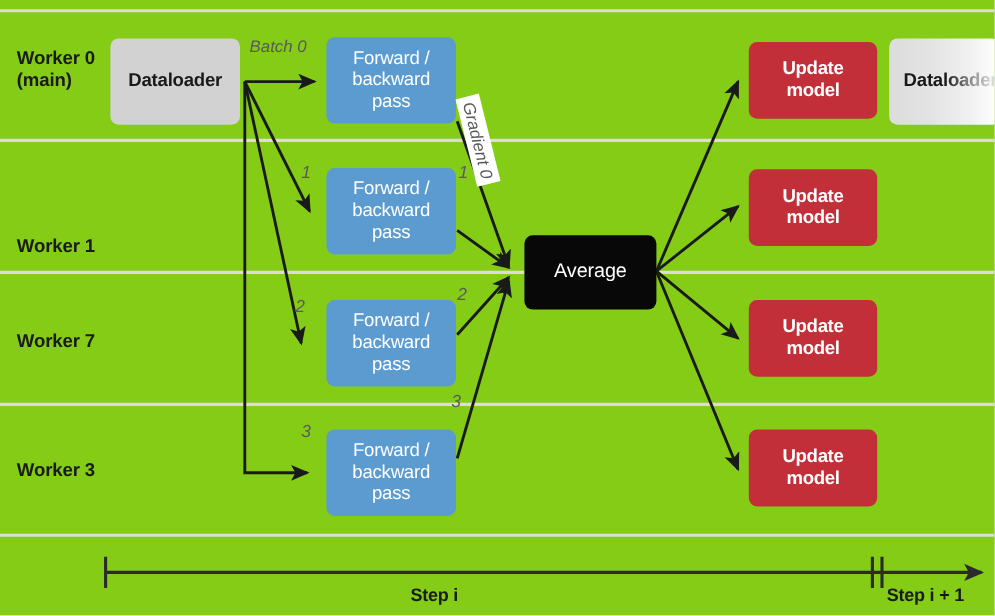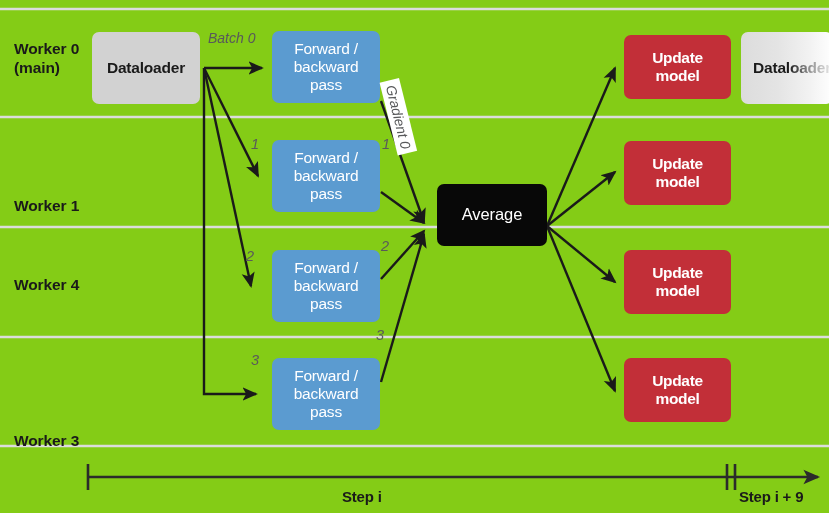--- a/index.html
+++ b/index.html
@@ -174,22 +174,22 @@
       <line x1="88" y1="464" x2="88" y2="490"></line>
       <line x1="88" y1="477" x2="818" y2="477" marker-end="url(#arrowhead-axis)"></line>
       <line x1="727" y1="464" x2="727" y2="490"></line>
       <line x1="735" y1="464" x2="735" y2="490"></line>
     </g>
   </svg>
 
   <div class="row-label" style="left:14px; top:40px;">Worker 0
 (main)</div>
   <div class="row-label" style="left:14px; top:166px;margin-top:31px;">Worker 1</div>
-  <div class="row-label" style="left:14px; top:276px;">Worker 4</div>
-  <div class="row-label" style="left:14px; top:384px;margin-top:48px;">Worker 3</div>
+  <div class="row-label" style="left:14px; top:276px;">Worker 7</div>
+  <div class="row-label" style="left:14px; top:384px;">Worker 3</div>
 
   <div class="node node-dataloader" style="left:92px; top:32px; width:108px; height:72px;">
     <span>Dataloader</span>
   </div>
 
   <div class="node node-dataloader-ghost" style="left:741px; top:32px; width:92px; height:72px;">
     <span class="ghost-text">Dataloader</span>
   </div>
 
   <div class="node node-forward" style="left:272px; top:31px; width:108px; height:72px;">
@@ -213,21 +213,21 @@
     </span>
   </div>
 
   <div class="node node-forward" style="left:272px; top:358px; width:108px; height:72px;">
     <span>
       <span>Forward /</span><br>
       <span>backward pass</span>
     </span>
   </div>
 
-  <div class="node node-average" style="left:437px; top:184px; width:110px; height:62px;align-items:center;">
+  <div class="node node-average" style="left:437px; top:196px; width:110px; height:62px;align-items:center;">
     <span>Average</span>
   </div>
 
   <div class="node node-update" style="left:624px; top:35px; width:107px; height:64px;">
     <span>Update model</span>
   </div>
   <div class="node node-update" style="left:624px; top:141px; width:107px; height:64px;">
     <span>Update model</span>
   </div>
   <div class="node node-update" style="left:624px; top:250px; width:107px; height:64px;">
@@ -241,15 +241,15 @@
   <div class="wire-label-small" style="left:251px; top:136px;">1</div>
   <div class="wire-label-small" style="left:246px; top:248px;">2</div>
   <div class="wire-label-small" style="left:251px; top:352px;">3</div>
 
   <div class="grad-label" style="left:399px; top:78px; transform: rotate(76deg);">Gradient 0</div>
   <div class="wire-label-small" style="left:382px; top:136px;">1</div>
   <div class="wire-label-small" style="left:381px; top:238px;">2</div>
   <div class="wire-label-small" style="left:376px; top:327px;">3</div>
 
   <div class="axis-caption" style="left:342px; top:488px;">Step i</div>
-  <div class="axis-caption" style="left:739px; top:488px;">Step i + 9</div>
+  <div class="axis-caption" style="left:739px; top:488px;">Step i + 1</div>
 
 </div>
 
 </body></html>

